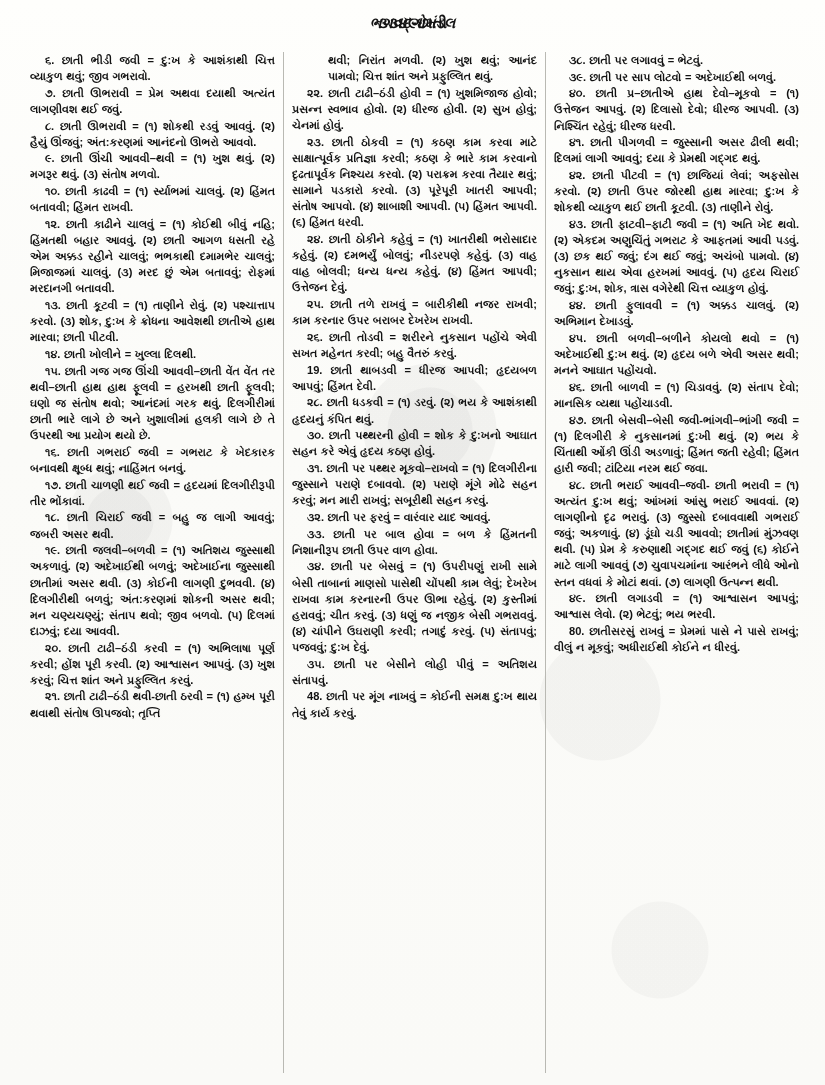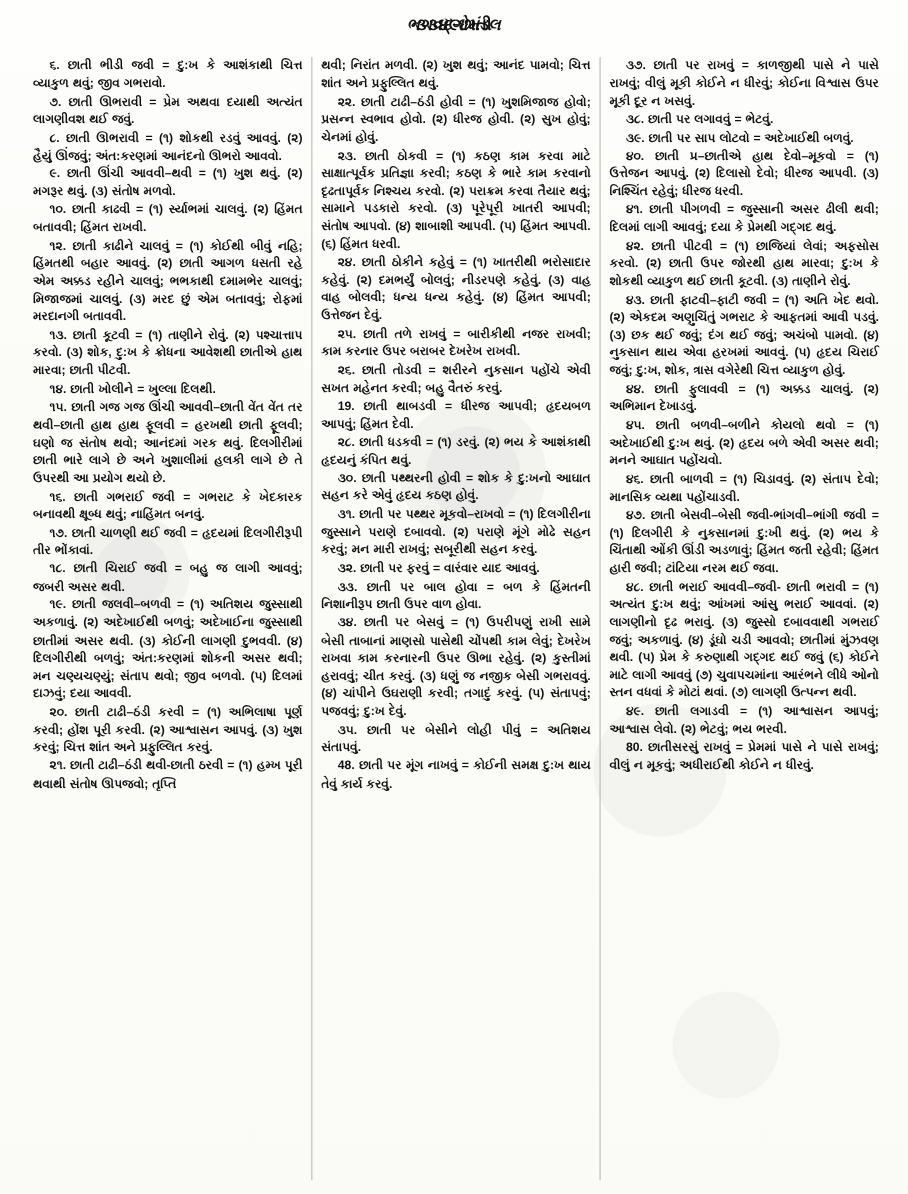--- a/index.html
+++ b/index.html
@@ -55,21 +55,21 @@
     line-height:1.455;
     color:#121212;
     text-indent:1.35em;
     text-align:justify;
     text-justify:inter-word;
     margin:0 0 .5px 0;
     font-family:"Liberation Sans","DejaVu Sans",sans-serif;
     word-spacing:.5px;
     font-weight:700;
   }
-  .entry.cont{text-indent:0;}
+  .entry.cont{text-indent:0;margin-left:36px;}
 </style>
 </head>
 <body>
 
 <div class="page">
 
   <div class="header">
     <span class="hdr-num">૩૩૪૯</span>
     <span class="hdr-title">ભગવદ્ગોમંડલ</span>
     <span class="hdr-word">છાતી</span>
@@ -104,21 +104,20 @@
         <p class="entry">૨૮. છાતી ધડકવી = (૧) ડરવું. (૨) ભય કે આશંકાથી હૃદયનું કંપિત થવું.</p>
         <p class="entry">૩૦. છાતી પથ્થરની હોવી = શોક કે દુ:ખનો આઘાત સહન કરે એવું હૃદય કઠણ હોવું.</p>
         <p class="entry">૩૧. છાતી પર પથ્થર મૂકવો–રાખવો = (૧) દિલગીરીના જુસ્સાને પરાણે દબાવવો. (૨) પરાણે મૂંગે મોઢે સહન કરવું; મન મારી રાખવું; સબૂરીથી સહન કરવું.</p>
         <p class="entry">૩૨. છાતી પર ફરવું = વારંવાર યાદ આવવું.</p>
         <p class="entry">૩૩. છાતી પર બાલ હોવા = બળ કે હિંમતની નિશાનીરૂપ છાતી ઉપર વાળ હોવા.</p>
         <p class="entry">૩૪. છાતી પર બેસવું = (૧) ઉપરીપણું રાખી સામે બેસી તાબાનાં માણસો પાસેથી ચોંપથી કામ લેવું; દેખરેખ રાખવા કામ કરનારની ઉપર ઊભા રહેવું. (૨) કુસ્તીમાં હરાવવું; ચીત કરવું. (૩) ધણું જ નજીક બેસી ગભરાવવું. (૪) ચાંપીને ઉઘરાણી કરવી; તગાદું કરવું. (૫) સંતાપવું; પજવવું; દુ:ખ દેવું.</p>
         <p class="entry">૩૫. છાતી પર બેસીને લોહી પીવું = અતિશય સંતાપવું.</p>
         <p class="entry">48. છાતી પર મૂંગ નાખવું = કોઈની સમક્ષ દુ:ખ થાય તેવું કાર્ય કરવું.</p>
       </div>
     <div class="col">
-        <p class="entry">૩૭. છાતી પર રાખવું = કાળજીથી પાસે ને પાસે રાખવું; વીલું મૂકી કોઈને ન ધીરવું; કોઈના વિશ્વાસ ઉપર મૂકી દૂર ન ખસવું.</p>
         <p class="entry">૩૮. છાતી પર લગાવવું = ભેટવું.</p>
         <p class="entry">૩૯. છાતી પર સાપ લોટવો = અદેખાઈથી બળવું.</p>
         <p class="entry">૪૦. છાતી પ્ર–છાતીએ હાથ દેવો–મૂકવો = (૧) ઉત્તેજન આપવું. (૨) દિલાસો દેવો; ધીરજ આપવી. (૩) નિશ્ચિંત રહેવું; ધીરજ ધરવી.</p>
         <p class="entry">૪૧. છાતી પીગળવી = જુસ્સાની અસર ઢીલી થવી; દિલમાં લાગી આવવું; દયા કે પ્રેમથી ગદ્ગદ થવું.</p>
         <p class="entry">૪૨. છાતી પીટવી = (૧) છાજિયાં લેવાં; અફસોસ કરવો. (૨) છાતી ઉપર જોરથી હાથ મારવા; દુ:ખ કે શોકથી વ્યાકુળ થઈ છાતી કૂટવી. (૩) તાણીને રોવું.</p>
         <p class="entry">૪૩. છાતી ફાટવી–ફાટી જવી = (૧) અતિ ખેદ થવો. (૨) એકદમ અણુચિંતું ગભરાટ કે આફતમાં આવી પડવું. (૩) છક થઈ જવું; દંગ થઈ જવું; અચંબો પામવો. (૪) નુકસાન થાય એવા હરખમાં આવવું. (૫) હૃદય ચિરાઈ જવું; દુ:ખ, શોક, ત્રાસ વગેરેથી ચિત્ત વ્યાકુળ હોવું.</p>
         <p class="entry">૪૪. છાતી ફુલાવવી = (૧) અક્કડ ચાલવું. (૨) અભિમાન દેખાડવું.</p>
         <p class="entry">૪૫. છાતી બળવી–બળીને કોયલો થવો = (૧) અદેખાઈથી દુ:ખ થવું. (૨) હૃદય બળે એવી અસર થવી; મનને આઘાત પહોંચવો.</p>
         <p class="entry">૪૬. છાતી બાળવી = (૧) ચિડાવવું. (૨) સંતાપ દેવો; માનસિક વ્યથા પહોંચાડવી.</p>
         <p class="entry">૪૭. છાતી બેસવી–બેસી જવી-ભાંગવી–ભાંગી જવી = (૧) દિલગીરી કે નુકસાનમાં દુ:ખી થવું. (૨) ભય કે ચિંતાથી ઓંકી ઊંડી અડળાવું; હિંમત જતી રહેવી; હિંમત હારી જવી; ટાંટિયા નરમ થઈ જવા.</p>

